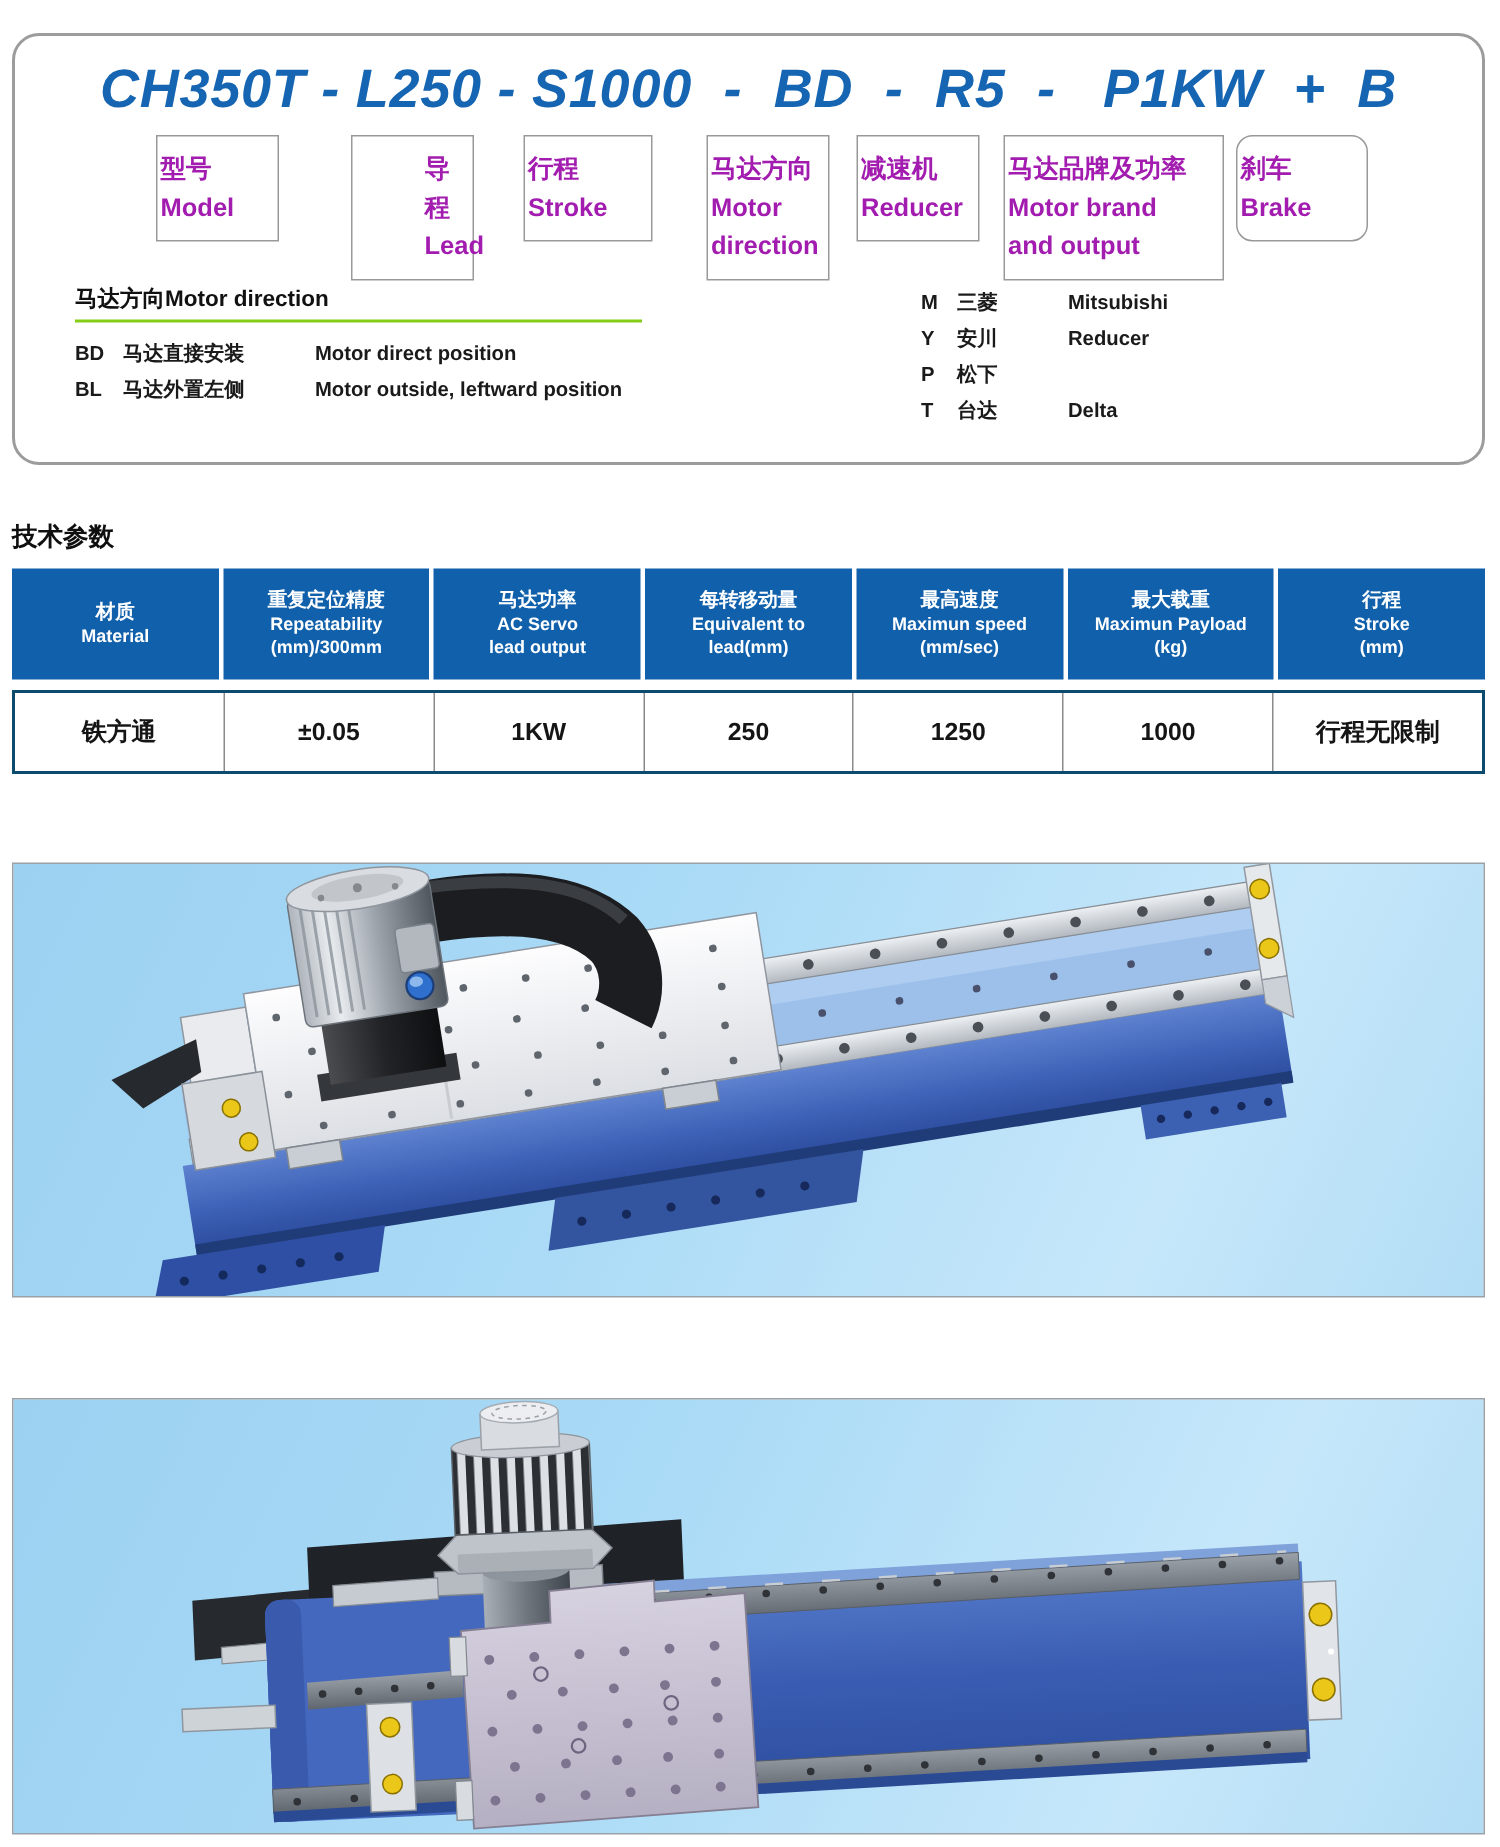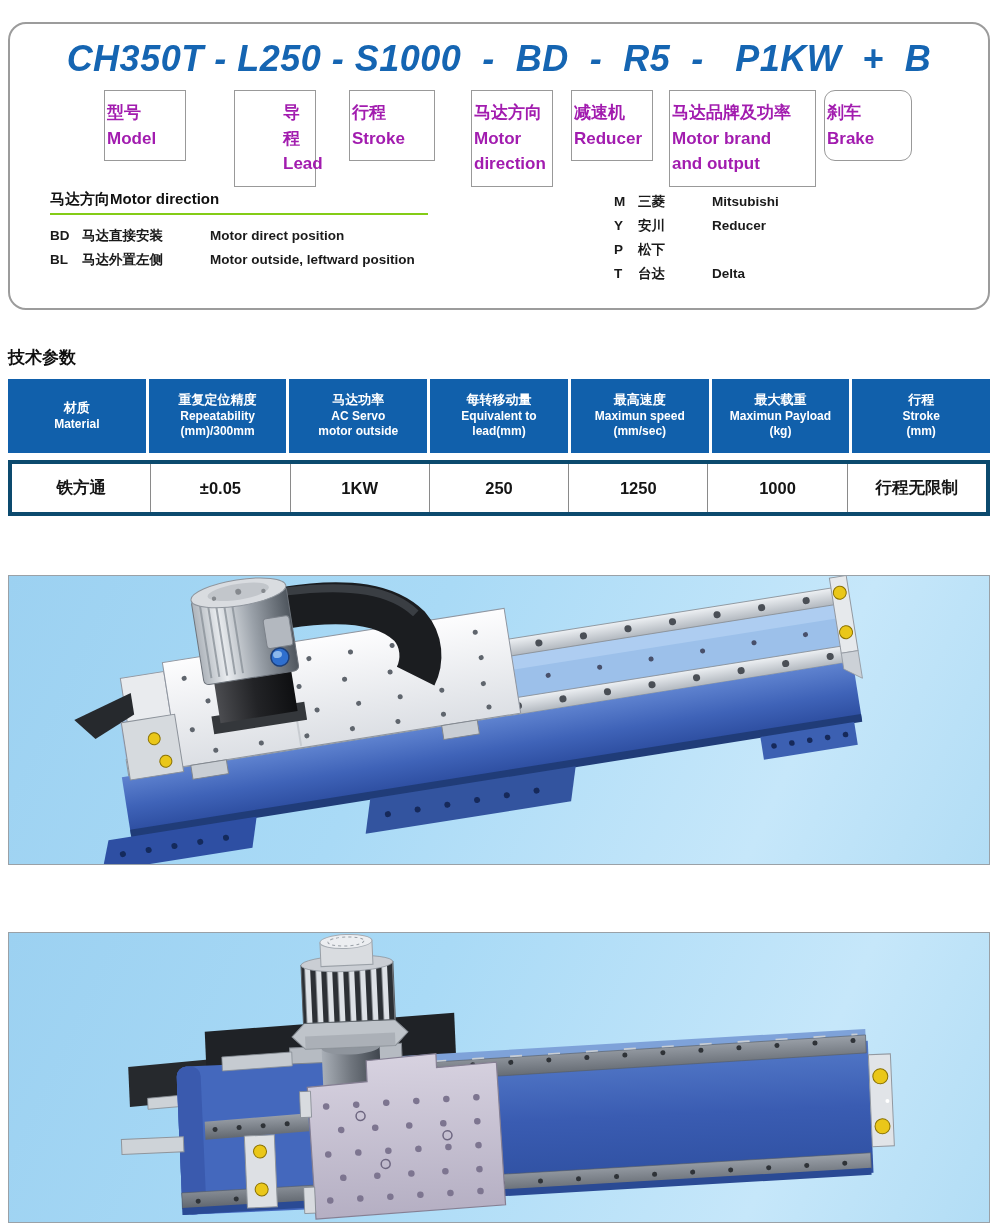--- a/index.html
+++ b/index.html
@@ -39,21 +39,21 @@
 
   
   .section-title { position: absolute; left: 8px; top: 346px; font-size: 17px; font-weight: bold; color: #0f0f0f; }
   .spec-header { position: absolute; left: 8px; top: 379px; width: 982px; display: flex; gap: 3px; align-items: flex-end; }
   .spec-header .hcell { flex: 1; min-height: 74px; background: #1160ab; color: #fff;
                         display: flex; flex-direction: column; justify-content: center;
                         text-align: center; line-height: 1.3; padding: 4px 1px; }
   .hcell .h-zh { font-size: 13px; font-weight: 700; }
   .hcell .h-en { font-size: 12px; font-weight: 600; }
   .spec-row { position: absolute; left: 8px; top: 460px; width: 982px; height: 56px;
-              display: flex; border: 4px solid #0c4a6e; background: #fff; }
+              display: flex; border: 2px solid #0c4a6e; background: #fff; }
   .spec-row .dcell { flex: 1; border-right: 1px solid #8a8a8a; display: flex;
                      align-items: center; justify-content: center;
                      font-size: 16.5px; font-weight: 700; color: #151515; }
   .spec-row .dcell:last-child { border-right: none; }
 
   
   .panel { position: absolute; left: 8px; width: 982px; border: 1px solid #9aa1a7; overflow: hidden;
            background: linear-gradient(115deg, #9cd1f1 0%, #a9daf6 40%, #c6e7fa 78%, #b2ddf5 100%); }
   .p1 { top: 575px; height: 290px; }
   .p2 { top: 932px; height: 291px; }
@@ -144,21 +144,21 @@
       <span class="h-en"></span>
     </div>
     <div class="hcell">
       <span class="h-zh">重复定位精度</span>
       <span class="h-en">Repeatability</span>
       <span class="h-en">(mm)/300mm</span>
     </div>
     <div class="hcell">
       <span class="h-zh">马达功率</span>
       <span class="h-en">AC Servo</span>
-      <span class="h-en">motor outside</span>
+      <span class="h-en">lead output</span>
     </div>
     <div class="hcell">
       <span class="h-zh">每转移动量</span>
       <span class="h-en">Equivalent to</span>
       <span class="h-en">lead(mm)</span>
     </div>
     <div class="hcell">
       <span class="h-zh">最高速度</span>
       <span class="h-en">Maximun speed</span>
       <span class="h-en">(mm/sec)</span>

